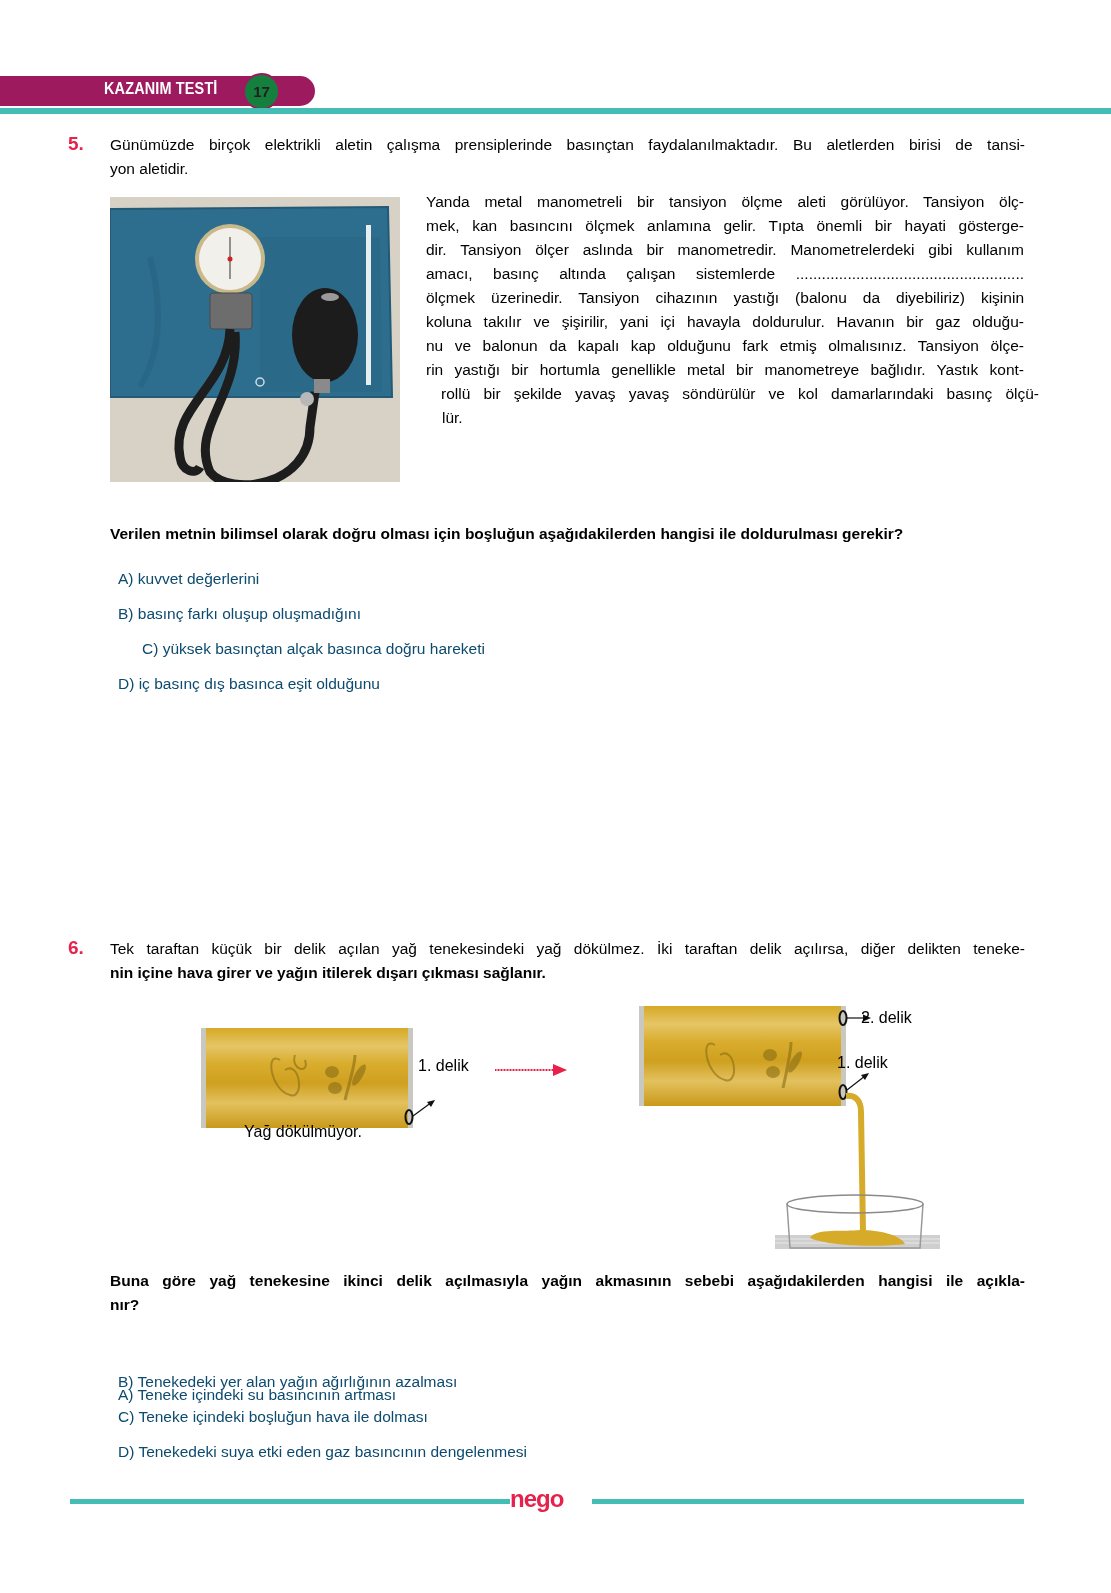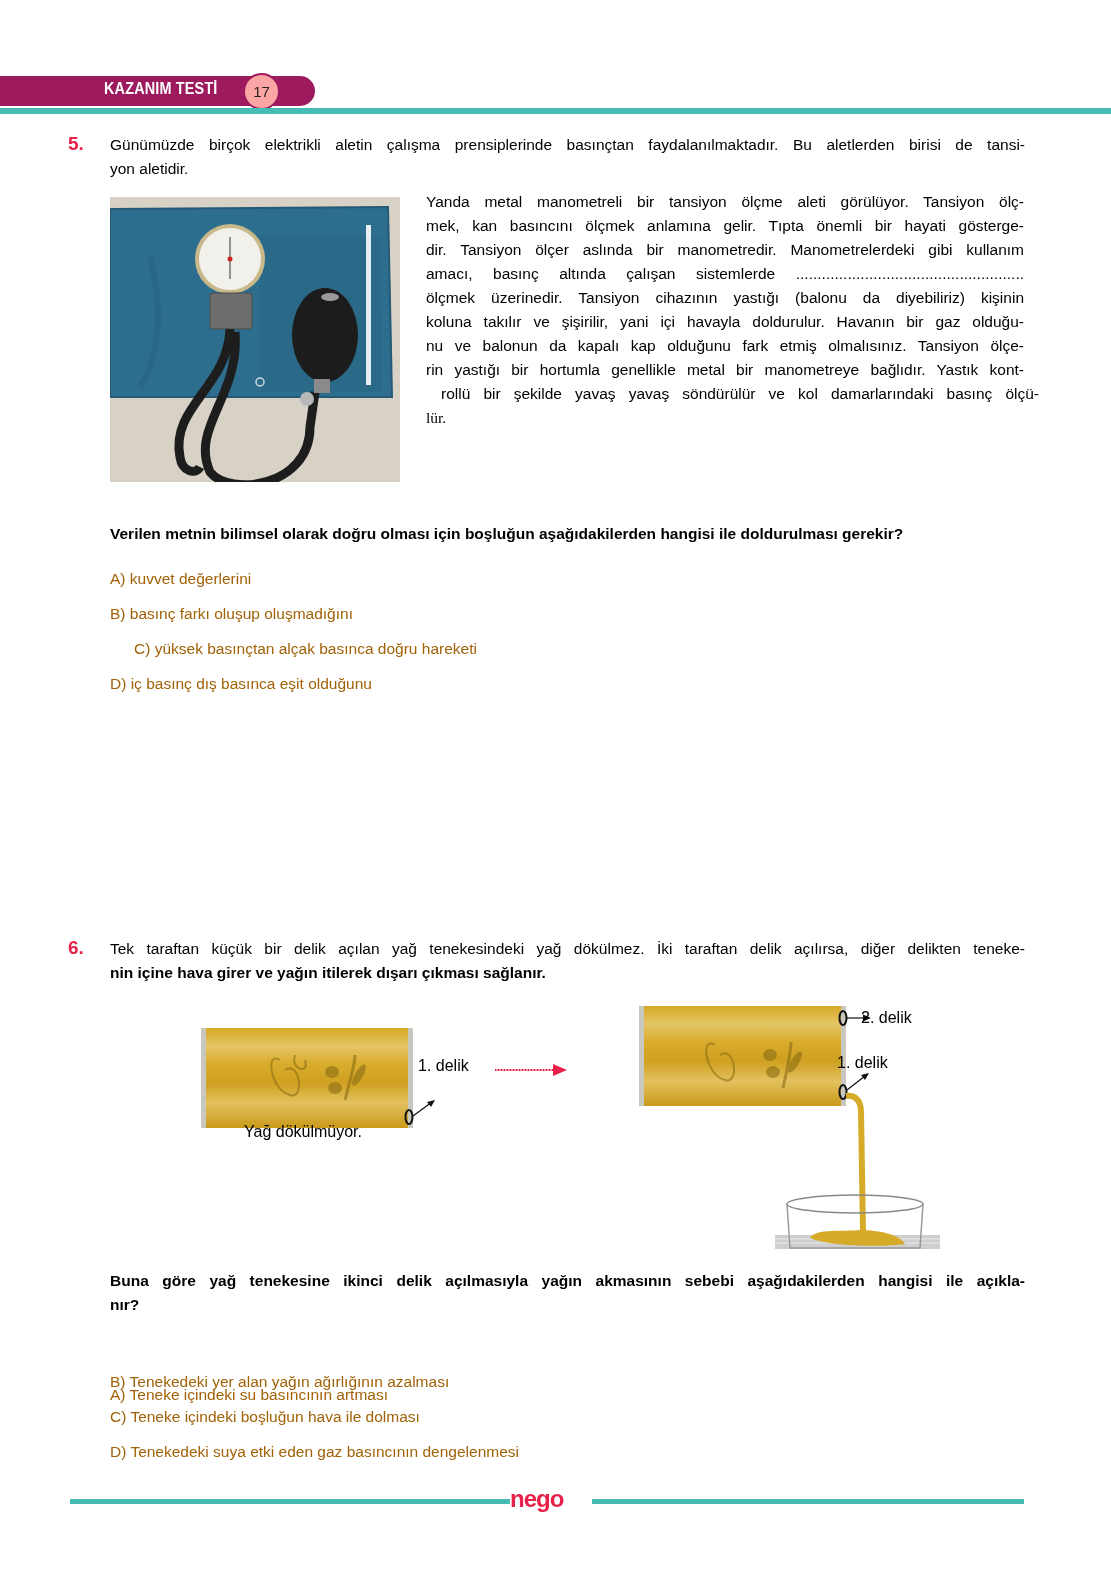--- a/index.html
+++ b/index.html
@@ -2,32 +2,32 @@
 <html><head>
 <meta charset="utf-8">
 <style>
   * { box-sizing: border-box; margin: 0; padding: 0; }
   html, body { width: 1111px; height: 1593px; background: #ffffff; overflow: hidden; }
   body { position: relative; font-family: "Liberation Sans", sans-serif; color: #231f20; }
 
   
   .hdr-band { position: absolute; left: 0; top: 76px; width: 315px; height: 30px; background: #9e1a5e; border-radius: 0 15px 15px 0; }
   .hdr-title { position: absolute; left: 104px; top: 80px; font-size: 16px; font-weight: bold; color: #ffffff; letter-spacing: 0.2px; transform: scaleX(0.9); transform-origin: left; }
-  .hdr-num { position: absolute; left: 243px; top: 73px; width: 37px; height: 37px; border-radius: 50%; background: #fca5a5; border: 2px solid #9e1a5e; font-size: 15px; font-weight: normal; color: #231f20; display: flex; align-items: center; justify-content: center; }
+  .hdr-num { position: absolute; left: 243px; top: 73px; width: 37px; height: 37px; border-radius: 50%; background: #15803d; border: 2px solid #9e1a5e; font-size: 15px; font-weight: bold; color: #231f20; display: flex; align-items: center; justify-content: center; }
   .hdr-line { position: absolute; left: 0; top: 108px; width: 1111px; height: 6px; background: #45bdb5; }
 
   .qnum { position: absolute; font-size: 19px; font-weight: bold; color: #e8214a; }
   .p { position: absolute; font-size: 15.5px; line-height: 24px; color: #000000; }
   .just { text-align: justify; text-align-last: justify; }
   .bold { font-weight: bold; }
 
   
   .photo { position: absolute; left: 110px; top: 197px; width: 290px; height: 285px; background: #d9d3c8; overflow: hidden; }
 
-  .opt { position: absolute; left: 110px; font-size: 15.5px; color: #a16207; }
+  .opt { position: absolute; left: 118px; font-size: 15.5px; color: #0c4a6e; }
 
   
   .foot-line { position: absolute; top: 1499px; height: 5px; background: #45bdb5; }
   .logo { position: absolute; left: 510px; top: 1486px; width: 80px; height: 26px; }
 </style>
 </head>
 <body>
 
 <div class="hdr-band"></div>
 <div class="hdr-title">KAZANIM TESTİ</div>
@@ -64,21 +64,21 @@
 
 <div class="p just" style="left:426px; top:190px; width:598px;">Yanda metal manometreli bir tansiyon ölçme aleti görülüyor. Tansiyon ölç-</div>
 <div class="p just" style="left:426px; top:214px; width:598px;">mek, kan basıncını ölçmek anlamına gelir. Tıpta önemli bir hayati gösterge-</div>
 <div class="p just" style="left:426px; top:238px; width:598px;">dir. Tansiyon ölçer aslında bir manometredir. Manometrelerdeki gibi kullanım</div>
 <div class="p just" style="left:426px; top:262px; width:598px; white-space:nowrap; overflow:hidden;">amacı, basınç altında çalışan sistemlerde .....................................................</div>
 <div class="p just" style="left:426px; top:286px; width:598px;">ölçmek üzerinedir. Tansiyon cihazının yastığı (balonu da diyebiliriz) kişinin</div>
 <div class="p just" style="left:426px; top:310px; width:598px;">koluna takılır ve şişirilir, yani içi havayla doldurulur. Havanın bir gaz olduğu-</div>
 <div class="p just" style="left:426px; top:334px; width:598px;">nu ve balonun da kapalı kap olduğunu fark etmiş olmalısınız. Tansiyon ölçe-</div>
 <div class="p just" style="left:426px; top:358px; width:598px;">rin yastığı bir hortumla genellikle metal bir manometreye bağlıdır. Yastık kont-</div>
 <div class="p just" style="left:441px; top:382px; width:598px;">rollü bir şekilde yavaş yavaş söndürülür ve kol damarlarındaki basınç ölçü-</div>
-<div class="p" style="left:426px; top:406px;font-family:Liberation Serif, serif;">lür.</div>
+<div class="p" style="left:442px; top:406px;">lür.</div>
 
 <div class="p bold" style="left:110px; top:522px;">Verilen metnin bilimsel olarak doğru olması için boşluğun aşağıdakilerden hangisi ile doldurulması gerekir?</div>
 
 <div class="opt" style="top:570px;">A) kuvvet değerlerini</div>
 <div class="opt" style="top:605px;text-align:right;">B) basınç farkı oluşup oluşmadığını</div>
 <div class="opt" style="top:640px;margin-left:24px;">C) yüksek basınçtan alçak basınca doğru hareketi</div>
 <div class="opt" style="top:675px;">D) iç basınç dış basınca eşit olduğunu</div>
 
 <div class="qnum" style="left:68px; top:937px;">6.</div>
 <div class="p just" style="left:110px; top:937px; width:915px;">Tek taraftan küçük bir delik açılan yağ tenekesindeki yağ dökülmez. İki taraftan delik açılırsa, diğer delikten teneke-</div>

